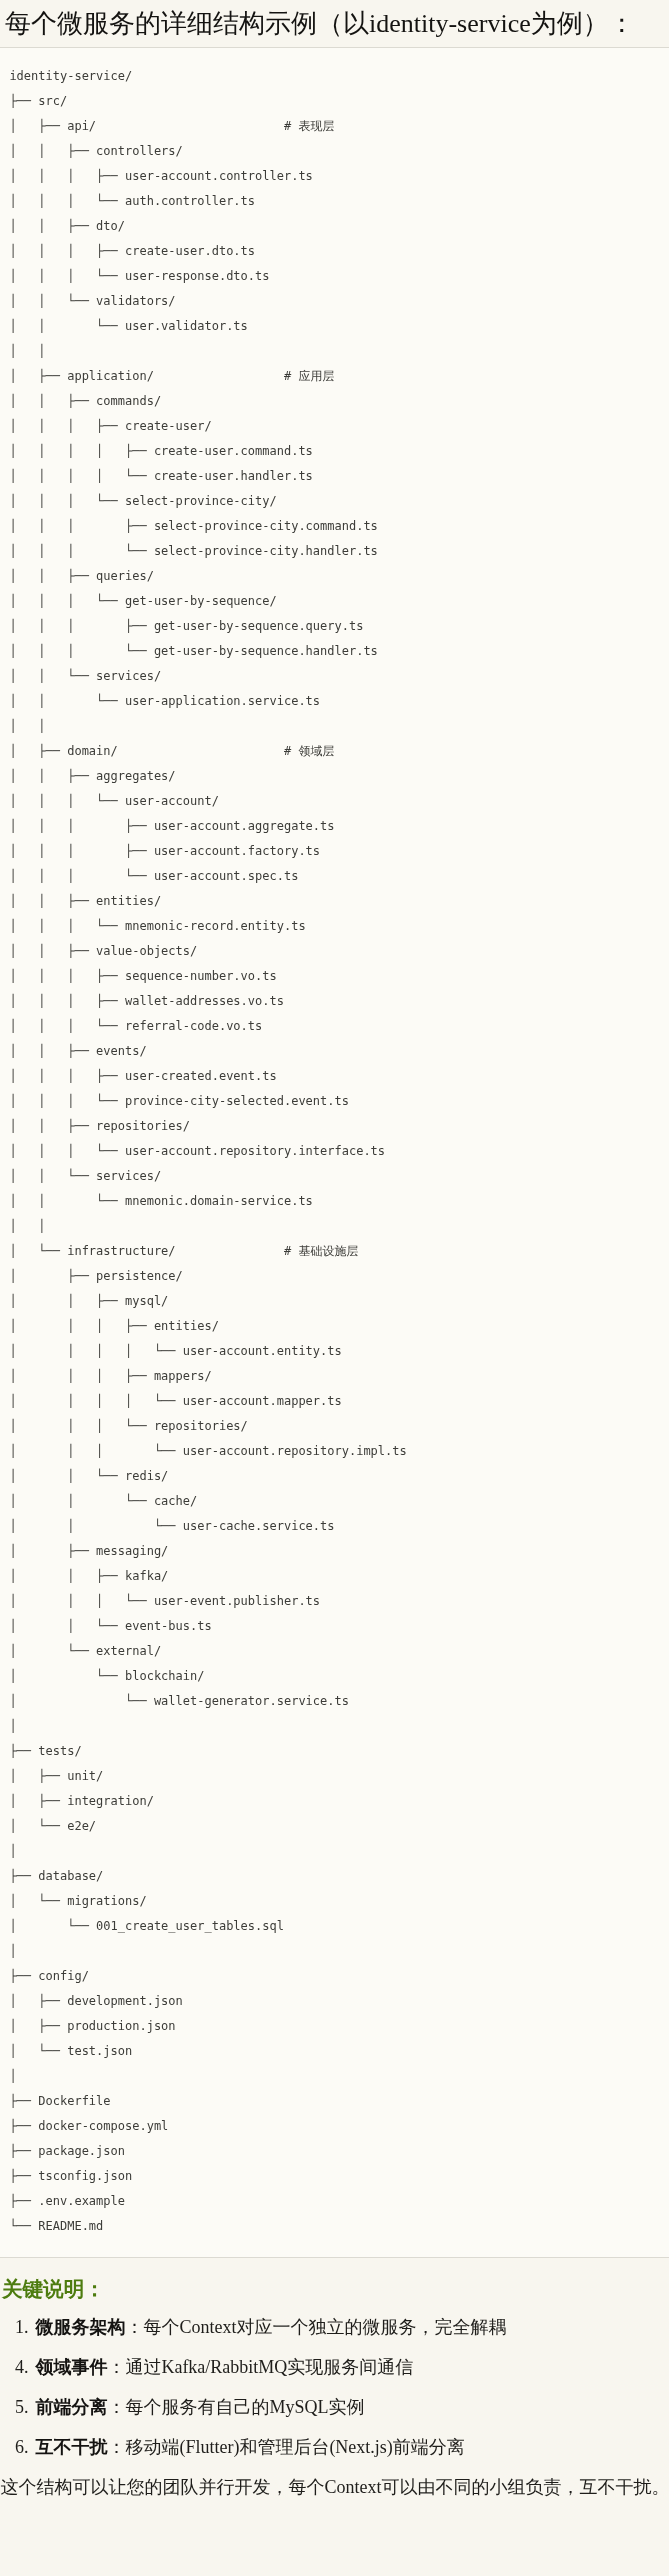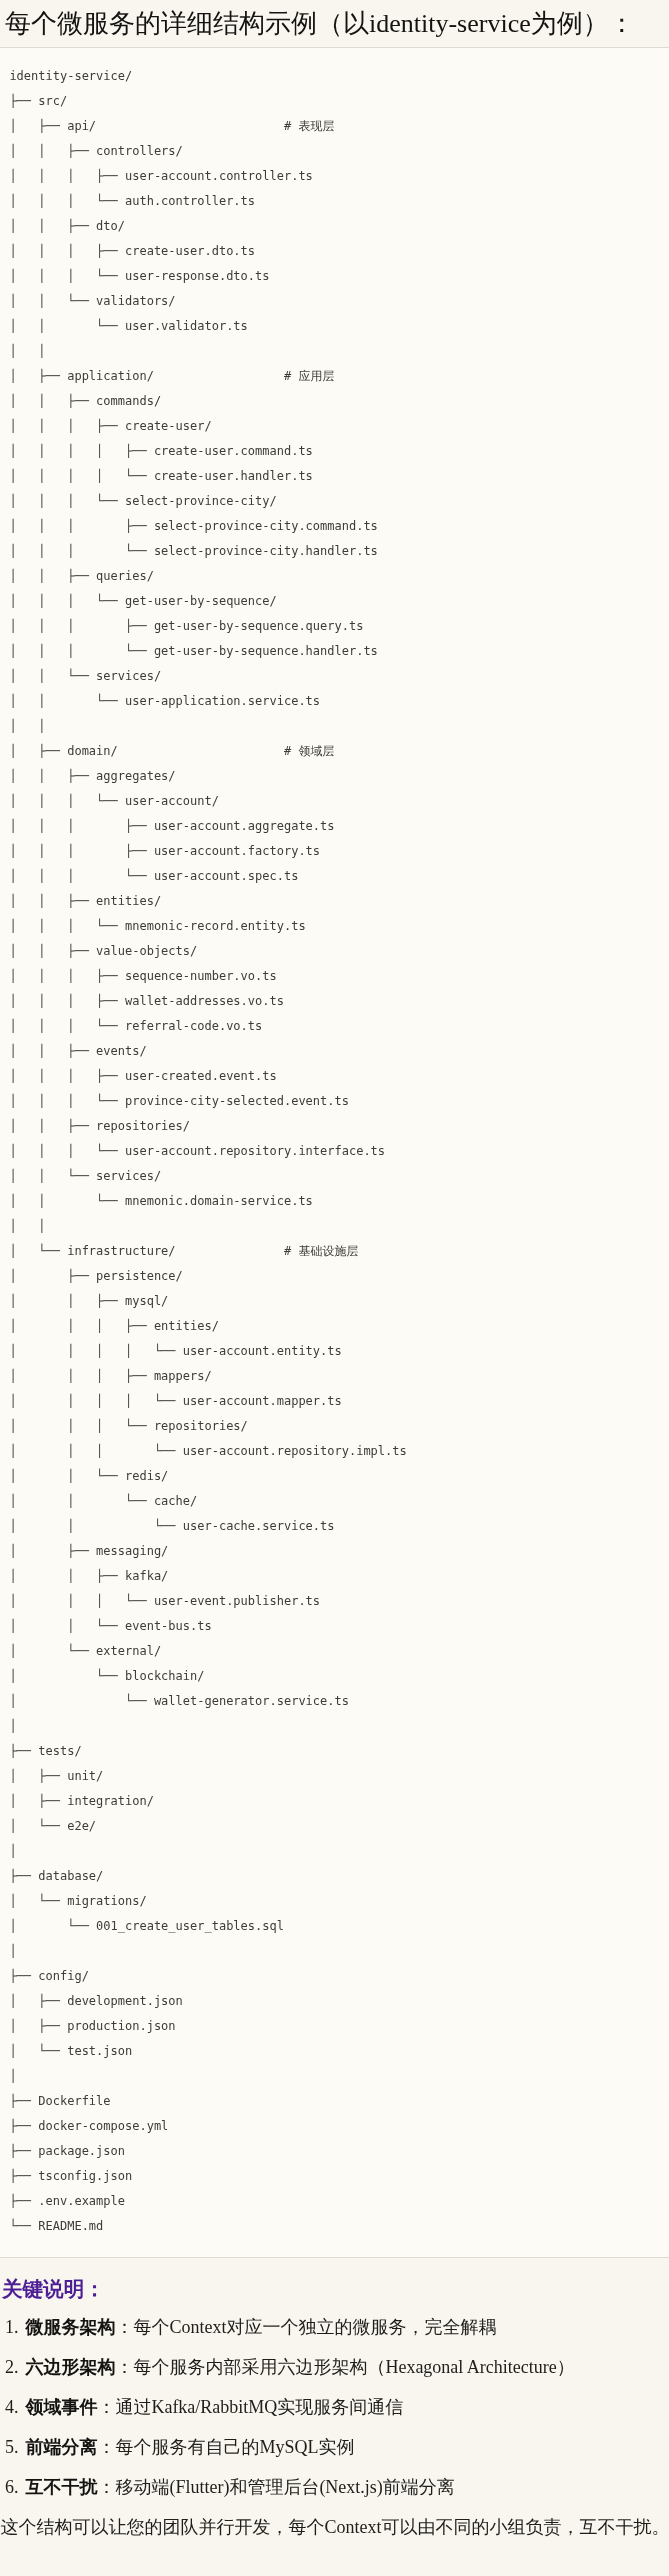--- a/index.html
+++ b/index.html
@@ -31,26 +31,26 @@
     line-height: 25px;
     color: #3c3c38;
     white-space: pre;
     overflow: hidden;
   }
   .notes-heading {
     font-size: 20.6px;
     font-weight: bold;
     line-height: 29px;
     margin: 17.5px 0 0 1.9px;
-    color: #4c1d95;
+    color: #4d7c0f;
   }
   .notes-list {
     list-style: none;
     margin: 10.6px 0 0 0;
-    padding: 0 0 0 5px;
+    padding: 0 0 0 15px;
   }
   .notes-list li {
     font-size: 18px;
     line-height: 25px;
     margin-bottom: 15px;
     white-space: nowrap;
   }
   .notes-list .num { margin-right: 6.9px; }
   .notes-list .label { font-weight: bold; color: #141311; }
   .closing-note {
@@ -152,21 +152,20 @@
 ├── docker-compose.yml
 ├── package.json
 ├── tsconfig.json
 ├── .env.example
 └── README.md</pre>
 
   <h3 class="notes-heading">关键说明：</h3>
 
   <ol class="notes-list">
     <li><span class="num">1.</span><span class="label">微服务架构</span><span class="sep">：</span><span class="desc">每个Context对应一个独立的微服务，完全解耦</span></li>
-    <li><span class="num">2.</span><span class="label">六边形架构</span><span class="sep">：</span><span class="desc">每个服务内部采用六边形架构（Hexagonal Architecture）</span></li>
     <li><span class="num">4.</span><span class="label">领域事件</span><span class="sep">：</span><span class="desc">通过Kafka/RabbitMQ实现服务间通信</span></li>
     <li><span class="num">5.</span><span class="label">前端分离</span><span class="sep">：</span><span class="desc">每个服务有自己的MySQL实例</span></li>
     <li><span class="num">6.</span><span class="label">互不干扰</span><span class="sep">：</span><span class="desc">移动端(Flutter)和管理后台(Next.js)前端分离</span></li>
   </ol>
 
   <p class="closing-note">这个结构可以让您的团队并行开发，每个Context可以由不同的小组负责，互不干扰。</p>
 
 </div>
 
 

